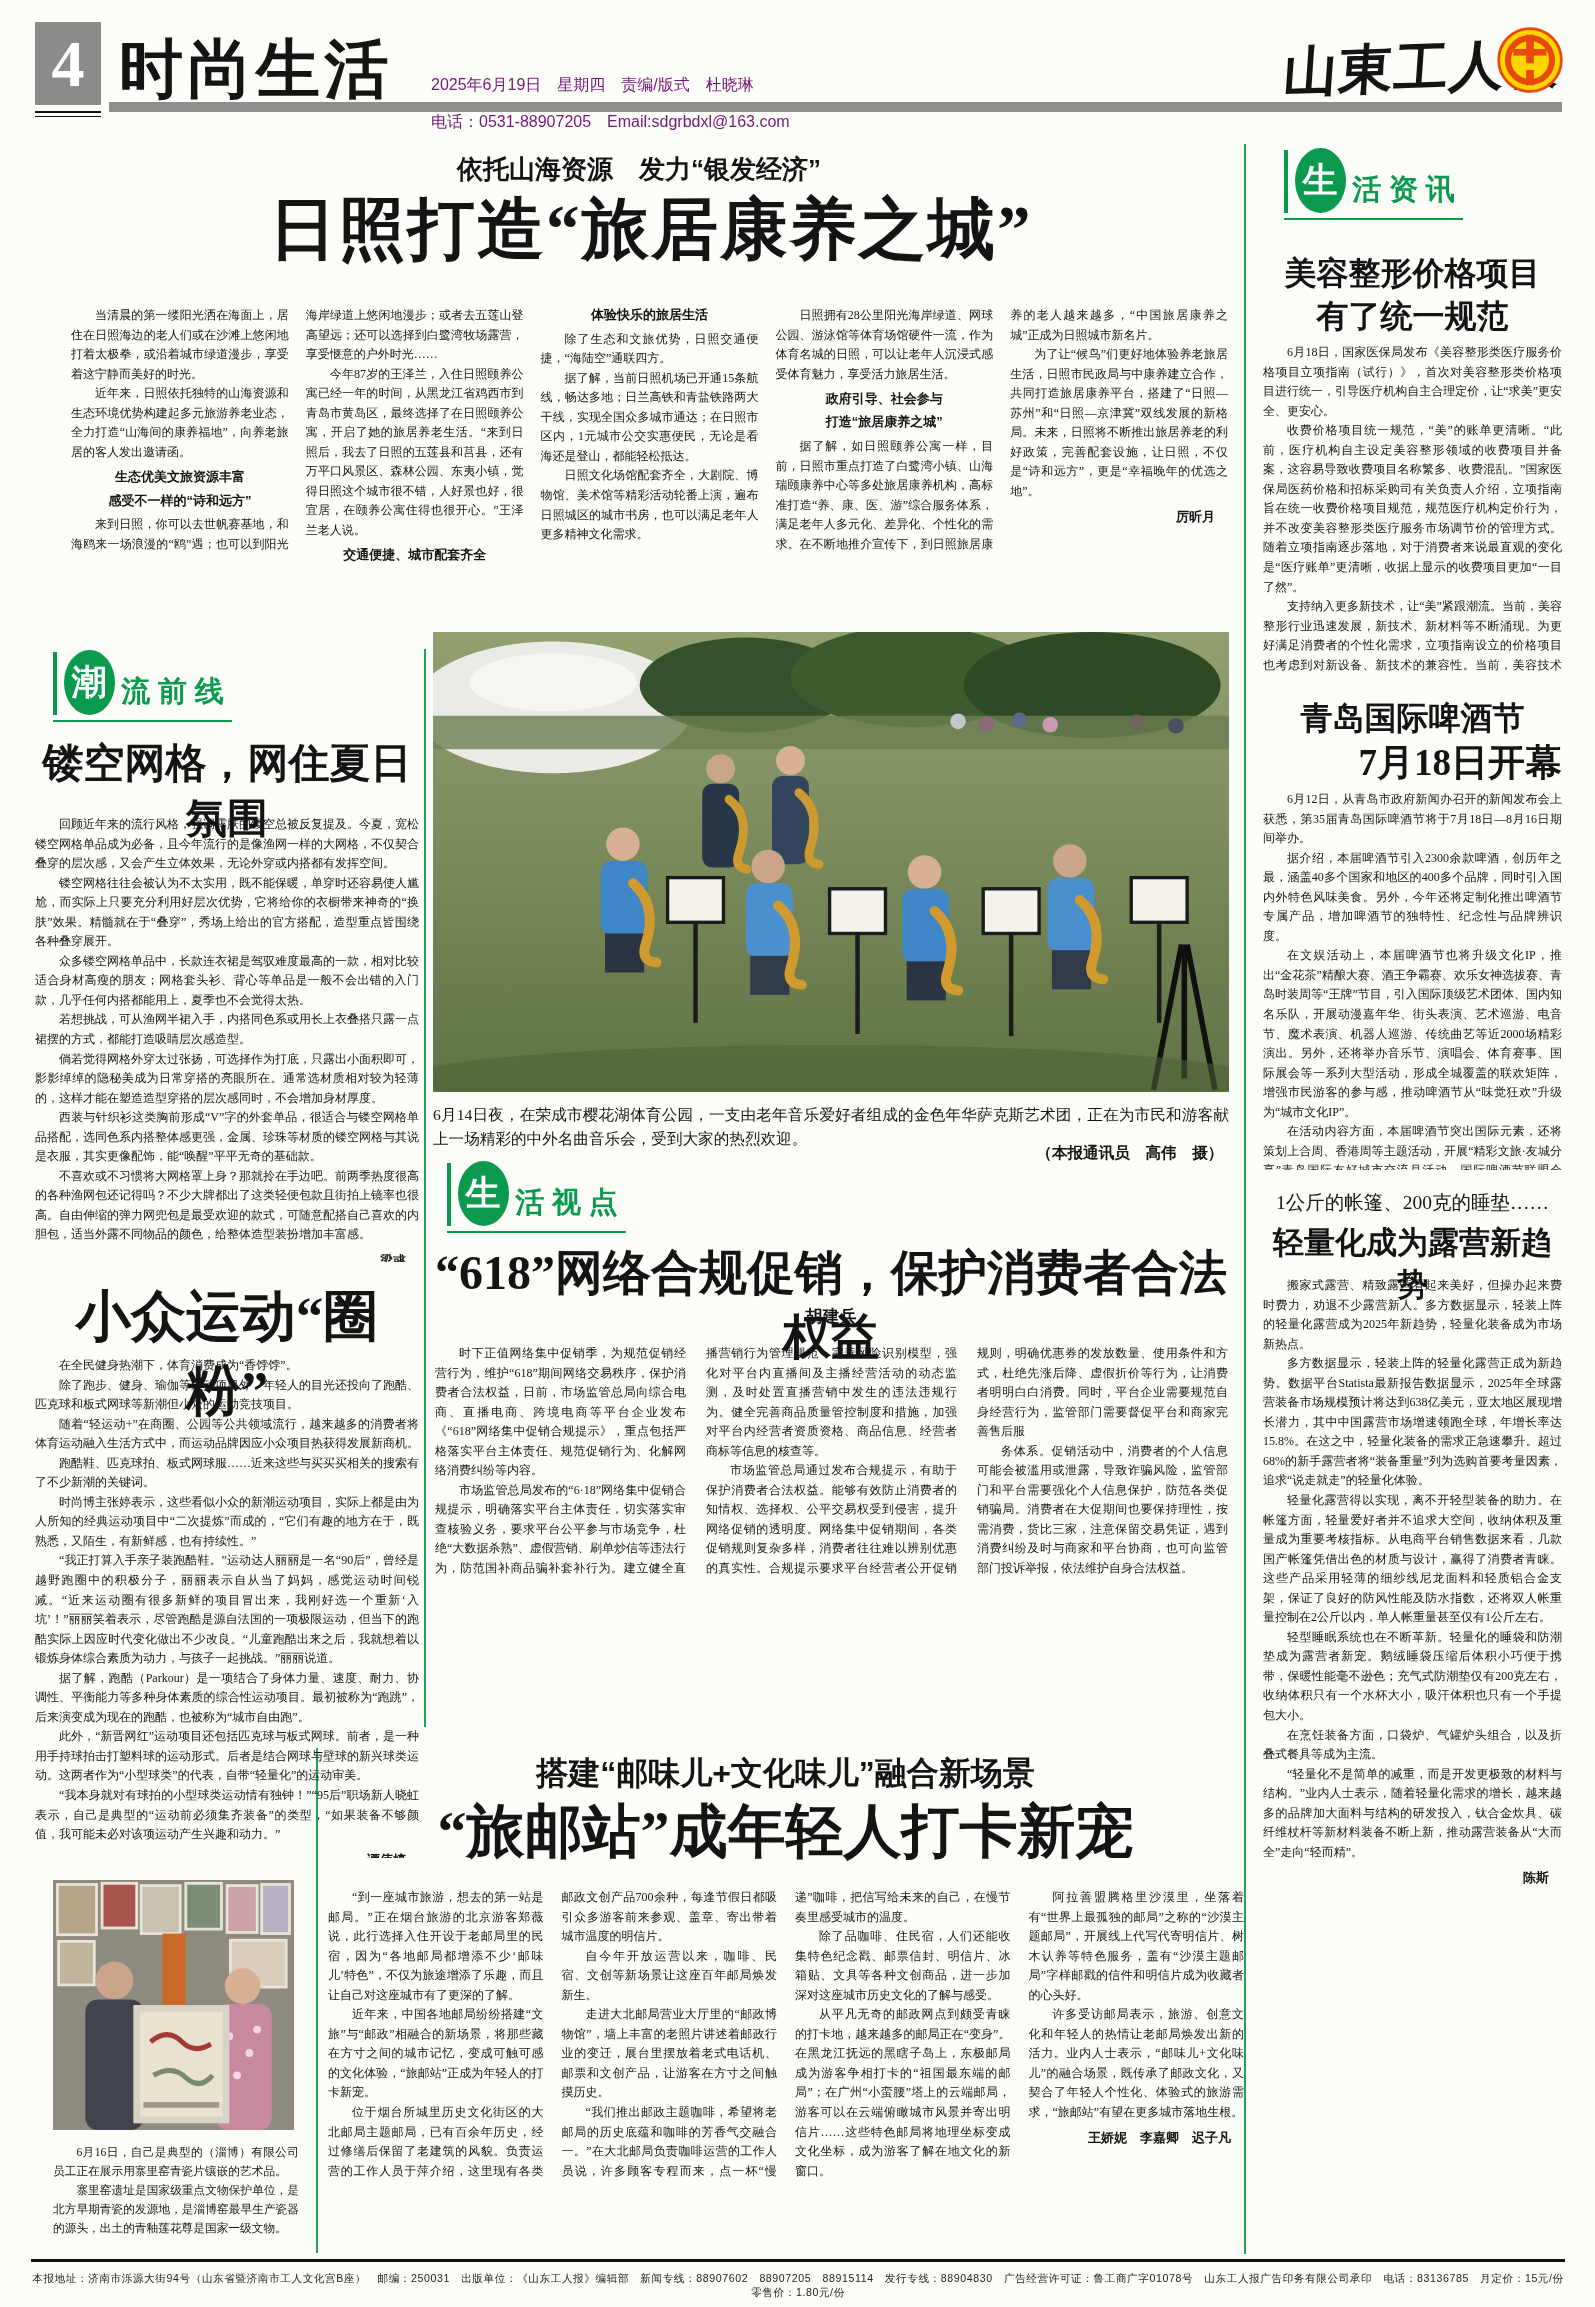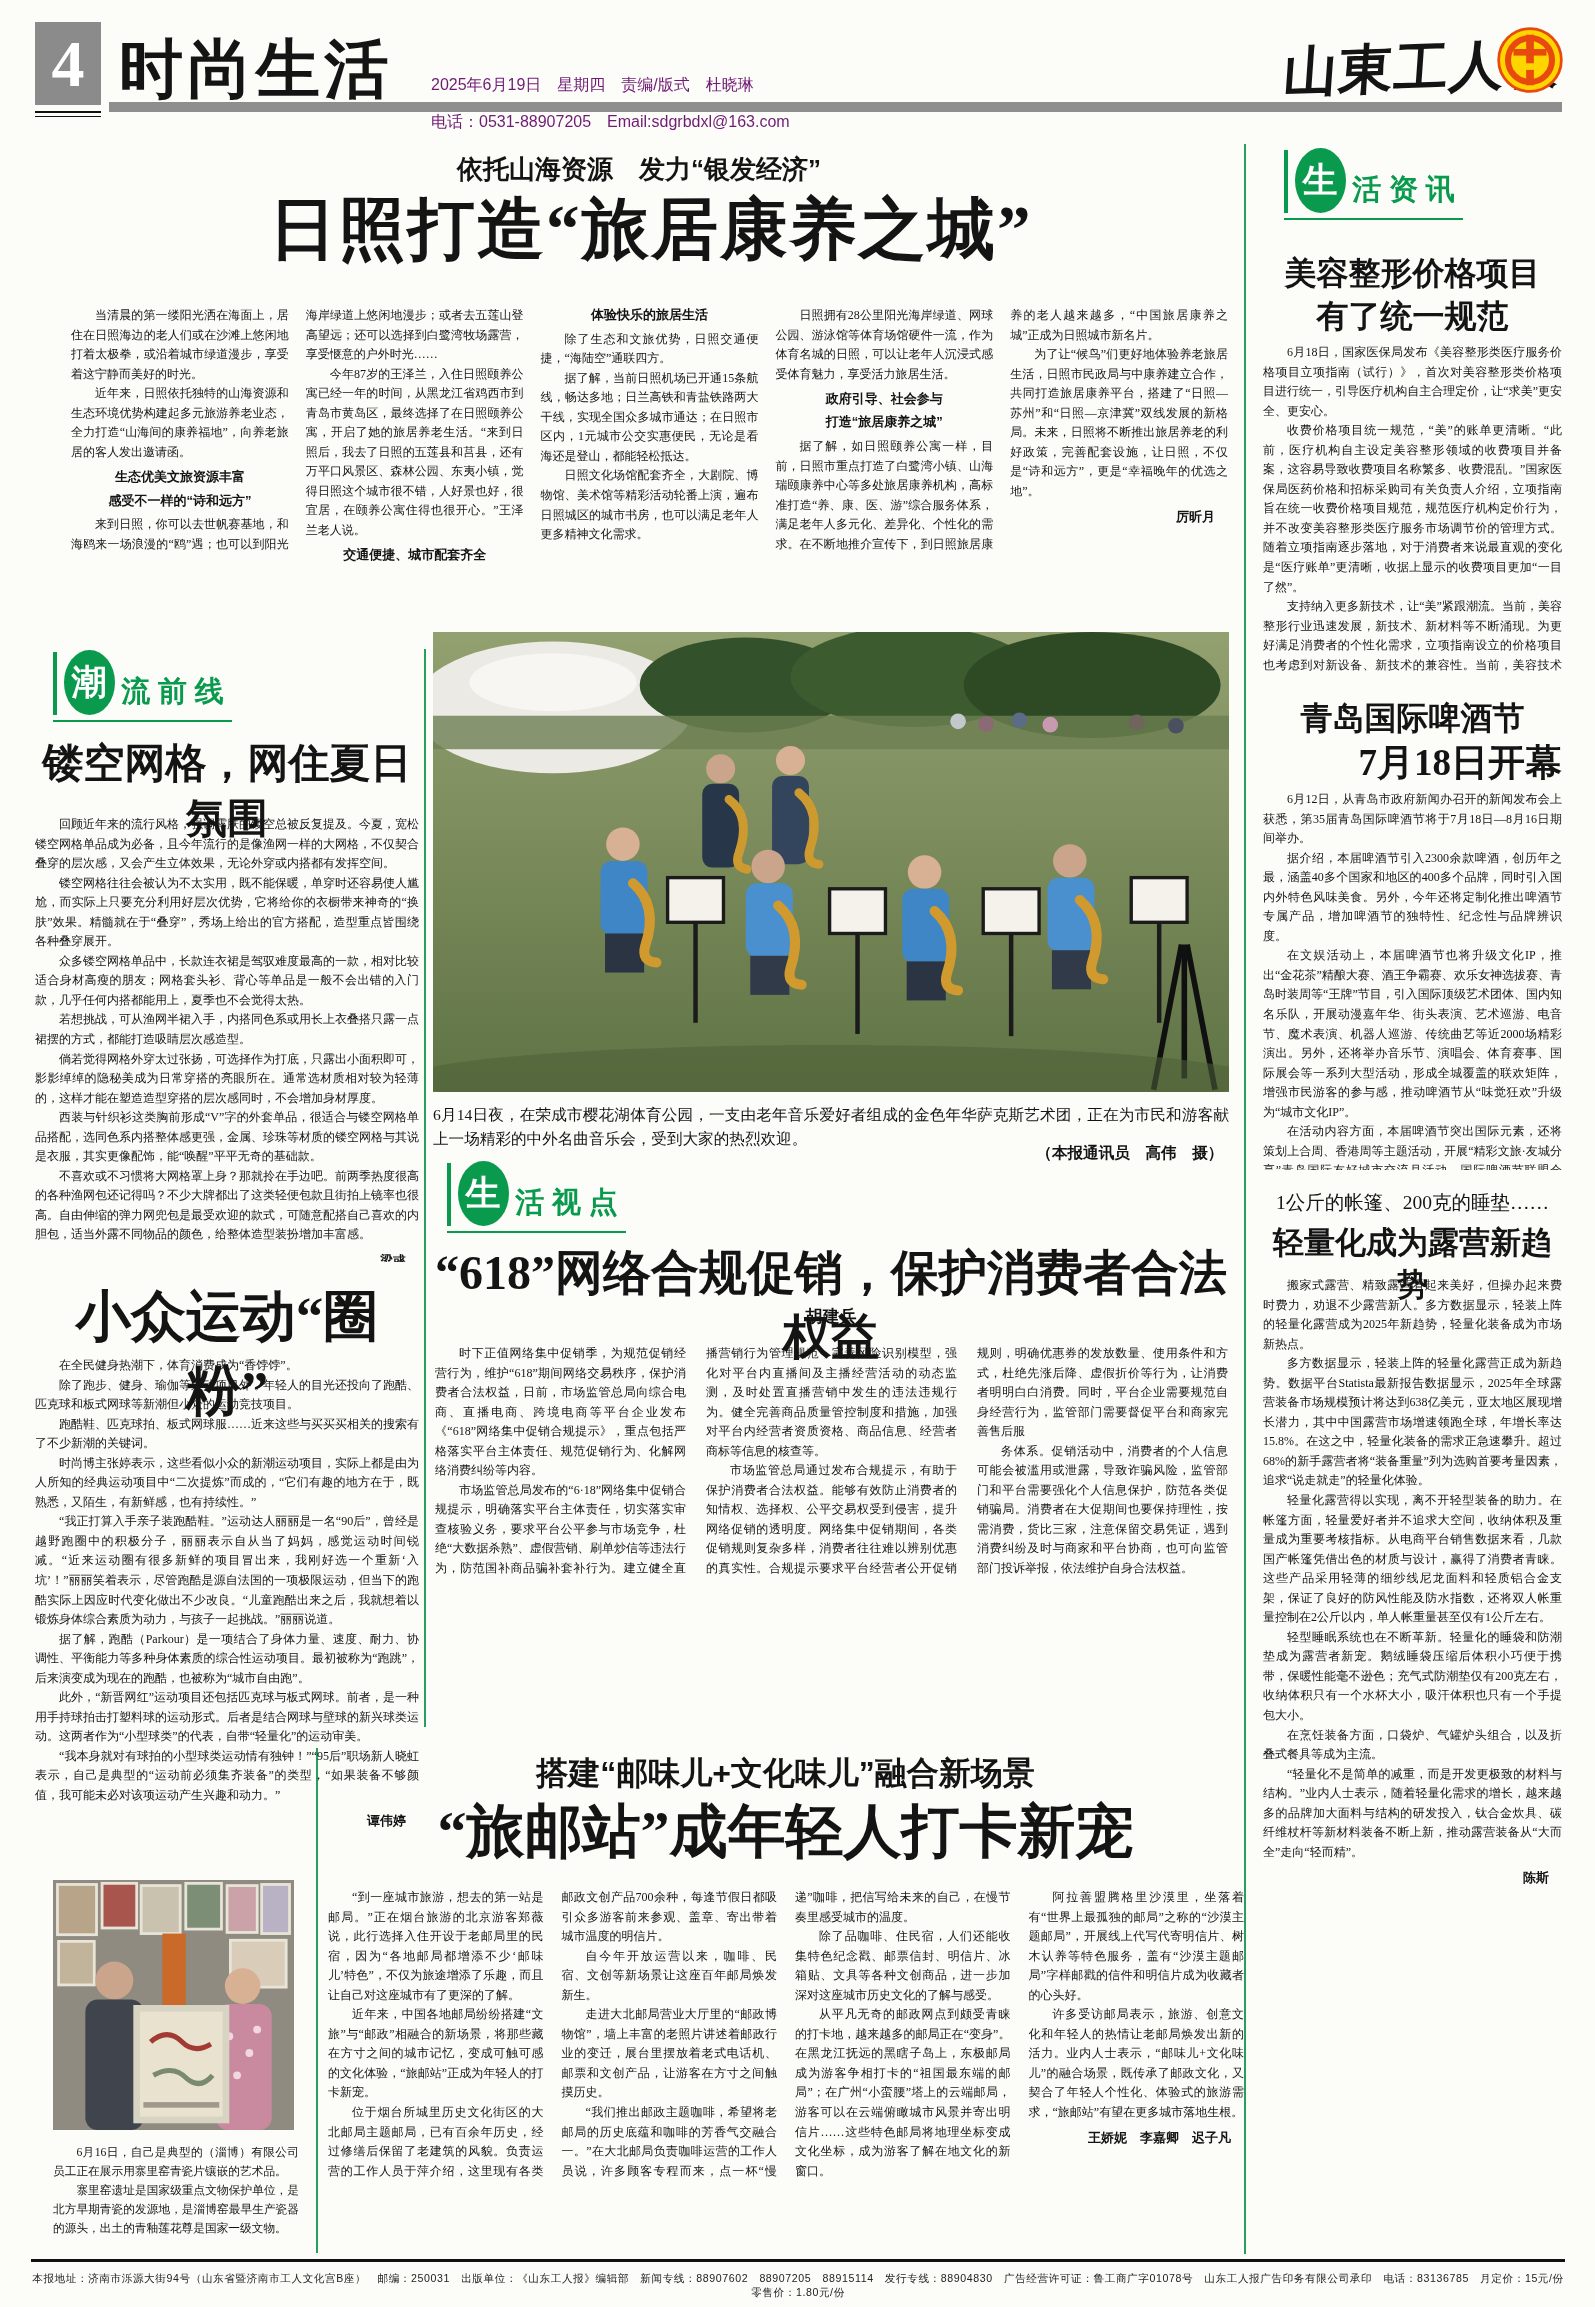--- a/index.html
+++ b/index.html
@@ -252,20 +252,21 @@
       <p class="para">倘若觉得网格外穿太过张扬，可选择作为打底，只露出小面积即可，影影绰绰的隐秘美成为日常穿搭的亮眼所在。通常选材质相对较为轻薄的，这样才能在塑造造型穿搭的层次感同时，不会增加身材厚度。</p>
       <p class="para">西装与针织衫这类胸前形成“V”字的外套单品，很适合与镂空网格单品搭配，选同色系内搭整体感更强，金属、珍珠等材质的镂空网格与其说是衣服，其实更像配饰，能“唤醒”平平无奇的基础款。</p>
       <p class="para">不喜欢或不习惯将大网格罩上身？那就拎在手边吧。前两季热度很高的各种渔网包还记得吗？不少大牌都出了这类轻便包款且街拍上镜率也很高。自由伸缩的弹力网兜包是最受欢迎的款式，可随意配搭自己喜欢的内胆包，适当外露不同物品的颜色，给整体造型装扮增加丰富感。</p>
       <p class="byline">梁彧</p>
     </div>
 
   <div class="abs h-serif" style="left:35px;top:1280px;width:384px;font-size:55px;">小众运动“圈粉”</div>
   <div class="abs body-text" style="left:35px;top:1356px;width:384px;height:502px;">
       <p class="para">在全民健身热潮下，体育消费成为“香饽饽”。</p>
       <p class="para">除了跑步、健身、瑜伽等运动项目外，年轻人的目光还投向了跑酷、匹克球和板式网球等新潮但小众的运动竞技项目。</p>
+      <p class="para">随着“轻运动+”在商圈、公园等公共领域流行，越来越多的消费者将体育运动融入生活方式中，而运动品牌因应小众项目热获得发展新商机。</p>
       <p class="para">跑酷鞋、匹克球拍、板式网球服……近来这些与买买买相关的搜索有了不少新潮的关键词。</p>
       <p class="para">时尚博主张婷表示，这些看似小众的新潮运动项目，实际上都是由为人所知的经典运动项目中“二次提炼”而成的，“它们有趣的地方在于，既熟悉，又陌生，有新鲜感，也有持续性。”</p>
       <p class="para">“我正打算入手亲子装跑酷鞋。”运动达人丽丽是一名“90后”，曾经是越野跑圈中的积极分子，丽丽表示自从当了妈妈，感觉运动时间锐减。“近来运动圈有很多新鲜的项目冒出来，我刚好选一个重新‘入坑’！”丽丽笑着表示，尽管跑酷是源自法国的一项极限运动，但当下的跑酷实际上因应时代变化做出不少改良。“儿童跑酷出来之后，我就想着以锻炼身体综合素质为动力，与孩子一起挑战。”丽丽说道。</p>
       <p class="para">据了解，跑酷（Parkour）是一项结合了身体力量、速度、耐力、协调性、平衡能力等多种身体素质的综合性运动项目。最初被称为“跑跳”，后来演变成为现在的跑酷，也被称为“城市自由跑”。</p>
       <p class="para">此外，“新晋网红”运动项目还包括匹克球与板式网球。前者，是一种用手持球拍击打塑料球的运动形式。后者是结合网球与壁球的新兴球类运动。这两者作为“小型球类”的代表，自带“轻量化”的运动审美。</p>
       <p class="para">“我本身就对有球拍的小型球类运动情有独钟！”“95后”职场新人晓虹表示，自己是典型的“运动前必须集齐装备”的类型，“如果装备不够颜值，我可能未必对该项运动产生兴趣和动力。”</p>
       <p class="byline">谭伟婷</p>
     </div>
 
   <div class="abs photo-frame" style="left:53px;top:1880px;width:241px;height:250px;">

